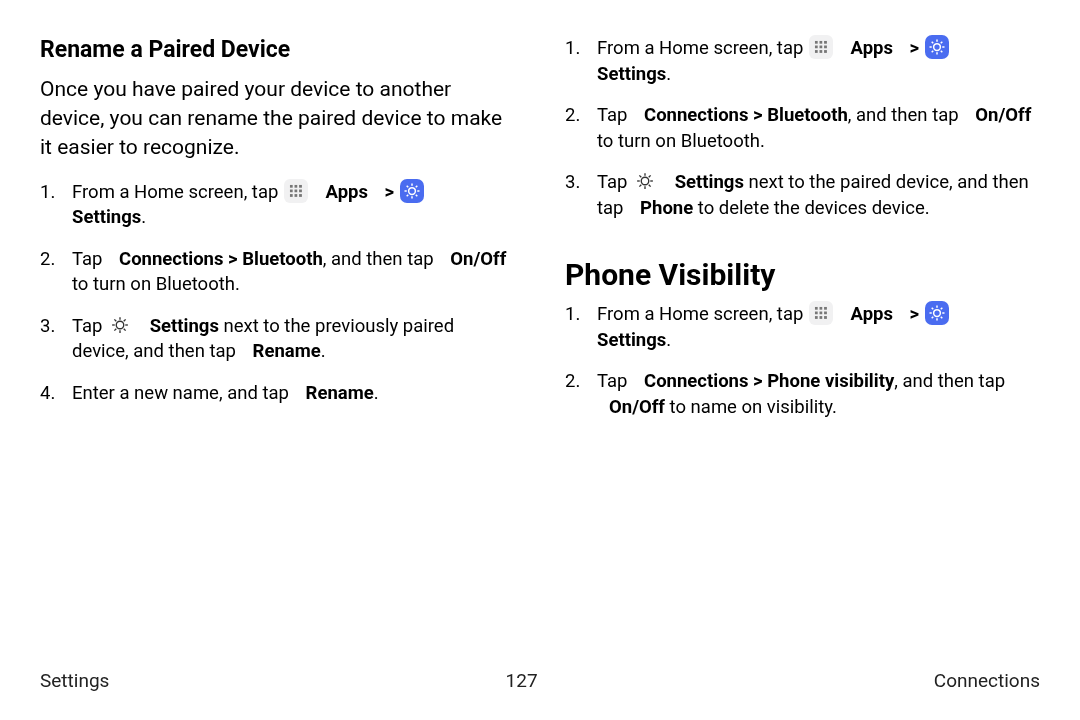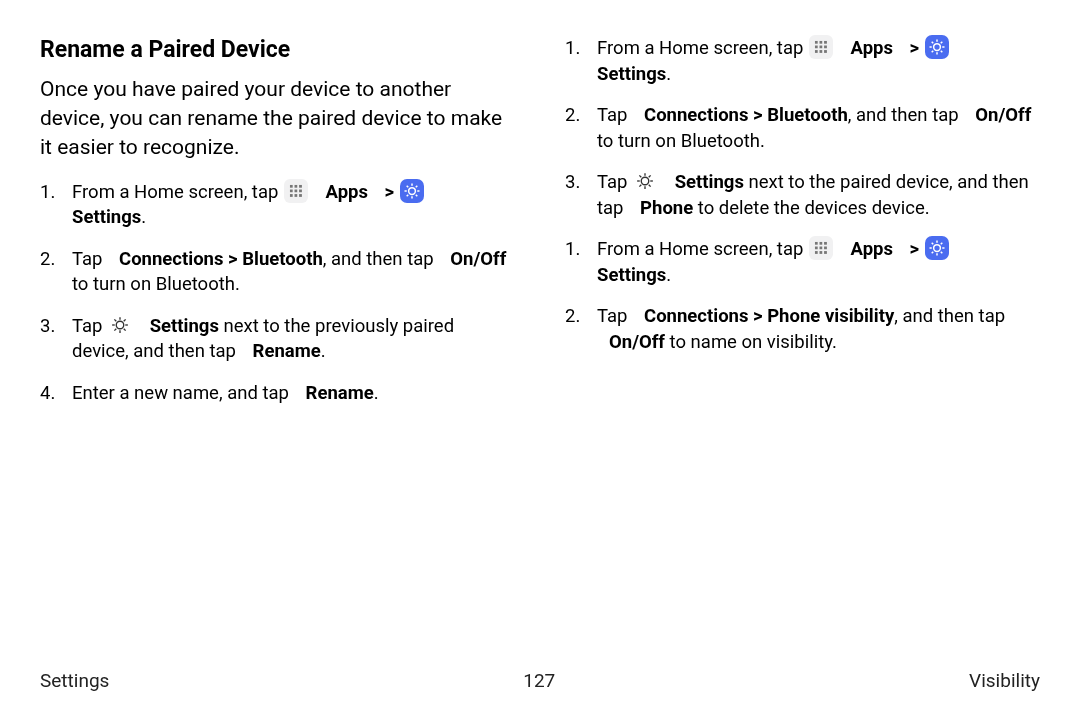--- a/index.html
+++ b/index.html
@@ -177,32 +177,33 @@
       </li>
       <li>
         <span>Tap </span><span class="icon icon-settings-outline">
             <svg class="gear" viewBox="0 0 24 24">
               <use href="#gear-dark"></use>
             </svg>
           </span><span class="b"> Settings</span><span> next to the paired device, and then tap </span><span class="b">Phone</span><span> to delete the devices device.</span>
       </li>
     </ol>
 
+    <h1>Phone Visibility</h1>
     <ol>
       <li>
         <span>From a Home screen, tap </span><span class="icon icon-apps"></span><span class="b"> Apps</span><span class="b"> &gt; </span><span class="icon icon-settings-blue">
             <svg class="gear" viewBox="0 0 24 24">
               <use href="#gear-white"></use>
             </svg>
           </span><span class="b"> Settings</span><span>.</span>
       </li>
       <li>
         <span>Tap </span><span class="b">Connections &gt; Phone visibility</span><span>, and then tap </span><span class="b">On/Off</span><span> to name on visibility.</span>
       </li>
     </ol>
   </div>
 </div>
 
 <div class="footer">
   <span>Settings</span>
   <span>127</span>
-  <span>Visibility</span>
+  <span>Connections</span>
 </div>
 
 </body></html>

